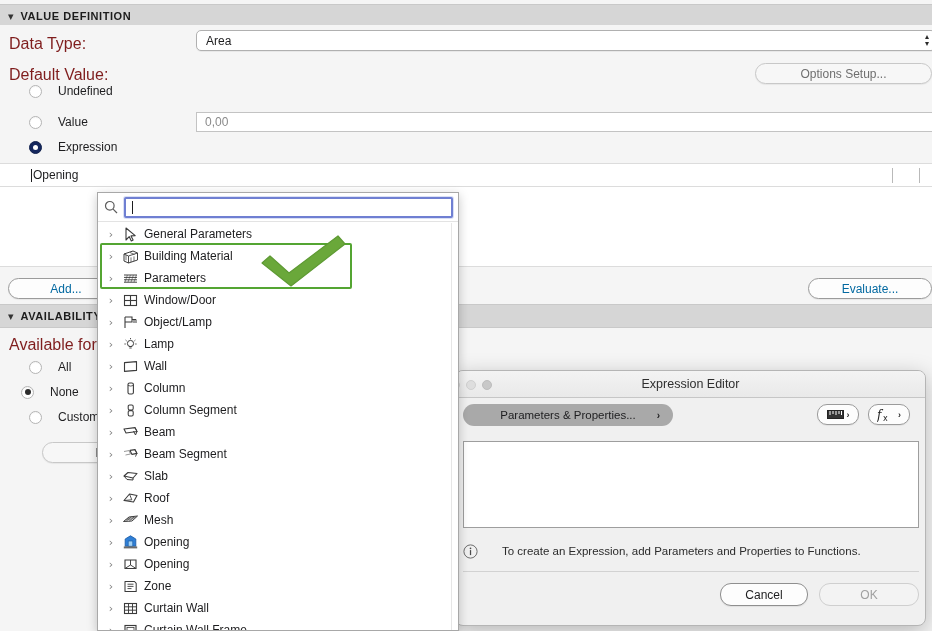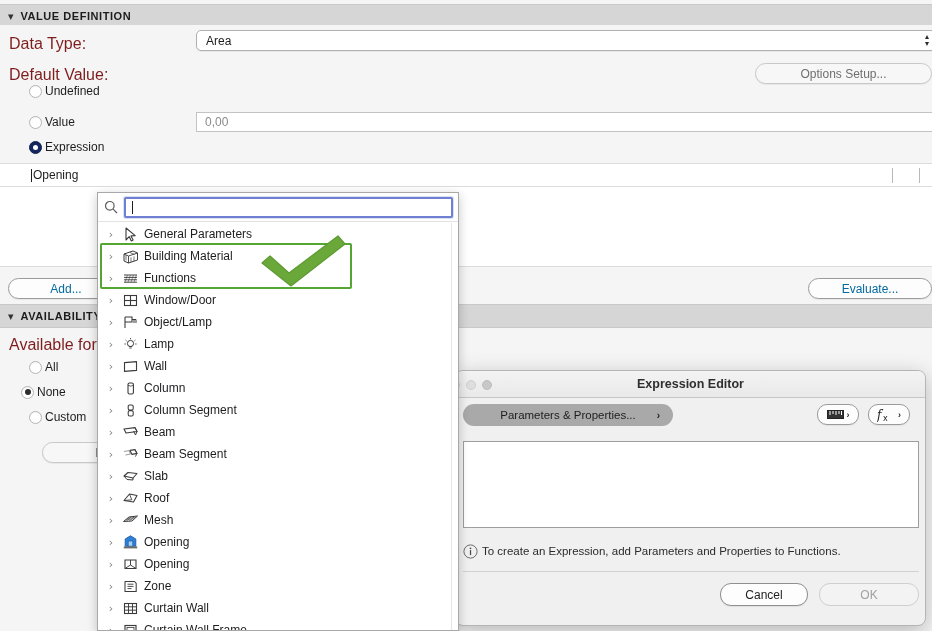--- a/index.html
+++ b/index.html
@@ -72,21 +72,21 @@
   .radio.sel-blue::after {
     content:""; position:absolute; left:50%; top:50%;
     width:5px; height:5px; margin-left:-2.5px; margin-top:-2.5px;
     background:#fff; border-radius:50%;
   }
   .radio.sel-dark::after {
     content:""; position:absolute; left:50%; top:50%;
     width:6px; height:6px; margin-left:-3px; margin-top:-3px;
     background:#2c2c2c; border-radius:50%;
   }
-  .radio-row .rlabel { margin-left: 3px; font-size: 12px; color:#1d1d1f; }
+  .radio-row .rlabel { margin-left: 16px; font-size: 12px; color:#1d1d1f; }
 
   
   .btn {
     position: absolute;
     background: #fdfdfd;
     border: 1px solid #9b9b9b;
     border-radius: 11px;
     height: 21px;
     display: flex; align-items: center; justify-content: center;
     font-size: 12px; color: #0369a1;
@@ -173,21 +173,21 @@
     border-radius: 8px;
     box-shadow: 0 6px 22px rgba(0,0,0,0.25);
     overflow: hidden;
   }
   .dlg-title {
     position: relative; height: 27px;
     background: linear-gradient(#f3f3f3, #e9e9e9);
     border-bottom: 1px solid #c6c6c6;
     display: flex; align-items:center; justify-content:center;
   }
-  .dlg-title .t { font-size: 12.5px; font-weight: bold; color: #2f2f2f; }
+  .dlg-title .t { font-size: 12.5px; font-weight: normal; color: #2f2f2f; }
   .lights { position:absolute; left: -6px; top: 9px; display:flex; gap:6px; }
   .light { width: 10px; height:10px; border-radius:50%; background:#dedede; border:1px solid #d0d0d0; }
   .light.dim { background:#c8c8c8; border-color:#bdbdbd; }
 
   .dlg-toolbar { position:relative; height: 34px; background:#f0f0f0; }
   .pp-btn {
     position:absolute; left: 7px; top: 6px; width: 210px; height: 22px;
     background: #a9a9a9; border-radius: 11px;
     display:flex; align-items:center; justify-content:center;
     font-size: 11.5px; color:#1d1d1f;
@@ -201,21 +201,21 @@
     box-shadow: 0 1px 1px rgba(0,0,0,0.06);
   }
   .tool-btn .chev3 { font-size: 9px; font-weight:bold; color:#2b2b2b; }
 
   .expr-area {
     position:absolute; left: 7px; top: 70px; width: 456px; height: 87px;
     background:#ffffff; border:1px solid #9e9e9e;
   }
   .hint-row {
     position:absolute; left: 7px; top: 165px; width: 456px; height: 30px;
-    display:flex; align-items:center; gap: 4px;
+    display:flex; align-items:center; gap: 24px;
   }
   .hint-row .htext { font-size: 11.5px; color:#2b2b2b; }
   .dlg-sep { position:absolute; left: 7px; top: 200px; width: 456px; height:1px; background:#d2d2d2; }
 
   .dlg-btn {
     position:absolute; height: 23px; border-radius: 11px;
     display:flex; align-items:center; justify-content:center;
     font-size: 12px;
   }
   .dlg-btn.cancel { background:#fdfdfd; border:1px solid #8f8f8f; color:#1d1d1f; box-shadow:0 1px 1px rgba(0,0,0,0.07); }
@@ -425,21 +425,21 @@
                 <line x1="2" y1="11.2" x2="15" y2="11.2"></line>
               </g>
               <g stroke="#3b3b3b" stroke-width="0.55" fill="none">
                 <line x1="3" y1="11.2" x2="5.4" y2="4"></line>
                 <line x1="6" y1="11.2" x2="8.4" y2="4"></line>
                 <line x1="9" y1="11.2" x2="11.4" y2="4"></line>
                 <line x1="12" y1="11.2" x2="14.4" y2="4"></line>
               </g>
             </svg>
           </span>
-          <span class="ltext">Functions</span>
+          <span class="ltext">Parameters</span>
         </div>
         <div class="litem">
           <span class="disc">›</span>
           <span class="ico">
             <svg width="17" height="15" viewBox="0 0 17 15">
               <rect x="2.5" y="2.5" width="12" height="10" fill="#fff" stroke="#3b3b3b" stroke-width="1.1"></rect>
               <line x1="8.5" y1="2.5" x2="8.5" y2="12.5" stroke="#3b3b3b" stroke-width="1.1"></line>
               <line x1="2.5" y1="7.5" x2="14.5" y2="7.5" stroke="#3b3b3b" stroke-width="1.1"></line>
             </svg>
           </span>

